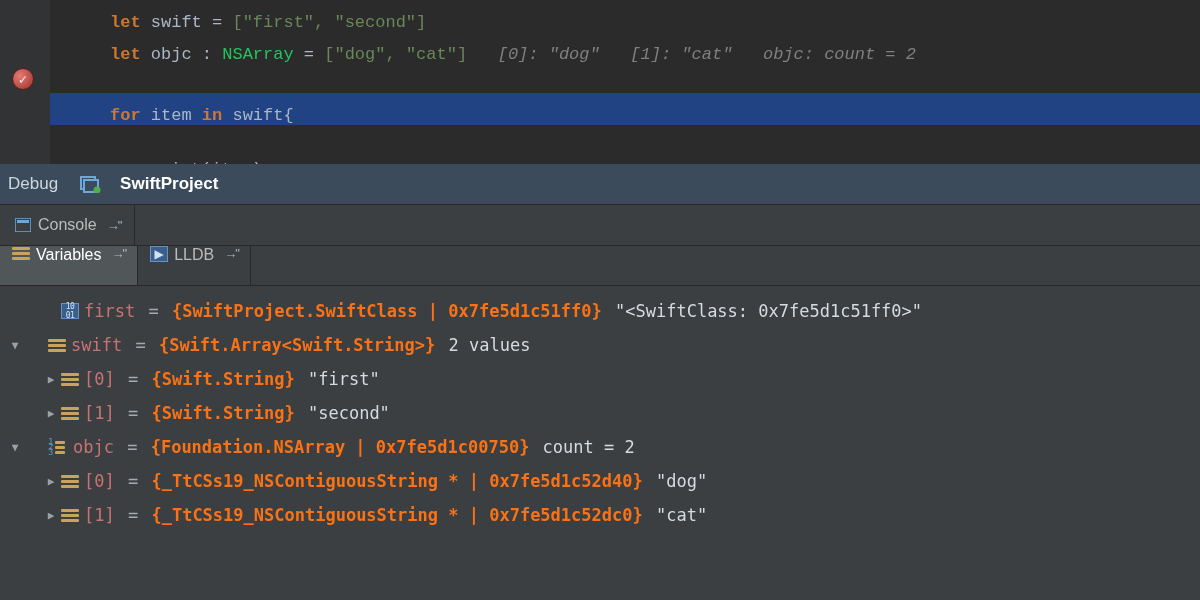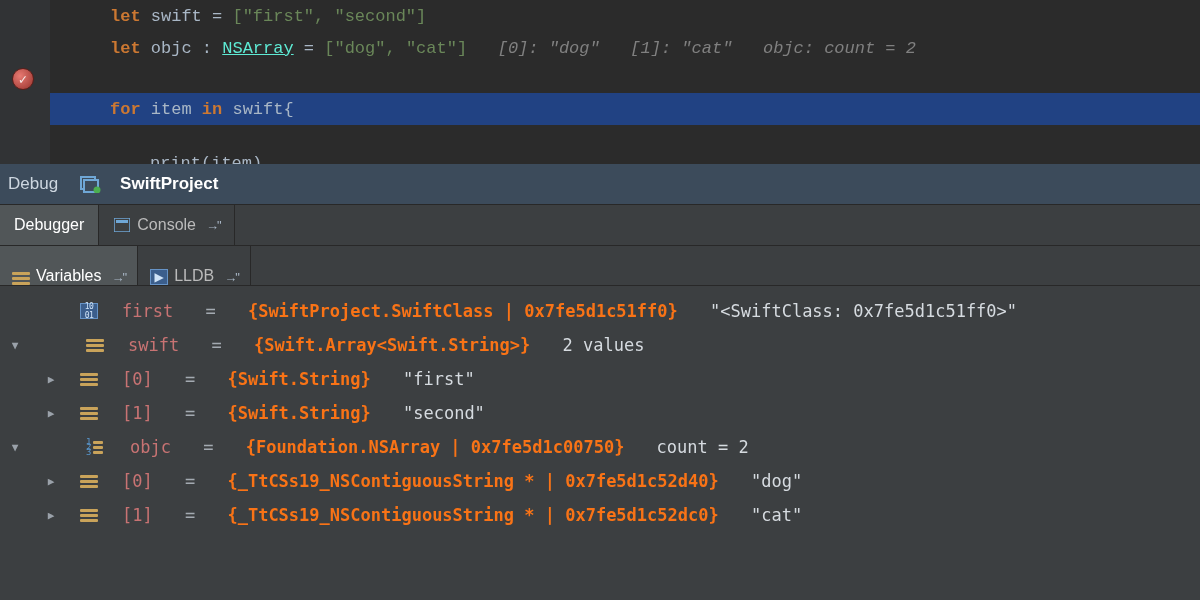--- a/index.html
+++ b/index.html
@@ -38,28 +38,28 @@
     font-size: 14px;
     border: 1px solid #5a1e1a;
   }
   .code {
     flex: 1;
     padding: 0;
   }
   .codeline {
     height: 32px;
     display: flex;
-    align-items: center;
+    align-items: flex-end;
     padding-left: 60px;
     white-space: pre;
   }
   .codeline.highlighted { background: #214283; margin-top: 29px; }
   .kw   { color: #cc7832; font-weight: bold; }
   .ident{ color: #a9b7c6; }
-  .type { color: #5eead4; text-decoration: underline; }
+  .type { color: #22c55e; }
   .str  { color: #6a8759; }
   .pun  { color: #a9b7c6; }
   .comment { color: #808080; font-style: italic; }
   .call { color: #a9b7c6; }
 
   
   .debug-bar {
     height: 40px;
     background: #3c4b5b;
     display: flex;
@@ -104,21 +104,21 @@
     height: 40px;
     background: #3c3f41;
     display: flex;
     align-items: stretch;
     border-bottom: 1px solid #282828;
     font-family: "Segoe UI", Arial, sans-serif;
     font-size: 16px;
   }
   .subtab {
     display: flex;
-    align-items: flex-end;
+    align-items: flex-start;
     padding: 0 12px;
     gap: 6px;
     color: #bbbbbb;
     border-right: 1px solid #282828;
   }
   .subtab.active { background: #515658; color: #ffffff; }
   .stack-icon { width:18px; height:14px; display:inline-flex; flex-direction:column; gap:2px; justify-content:center;}
   .stack-icon span { height:3px; background:#c9a35a; border-radius:1px;}
   .lldb-icon {
     width:18px; height:16px;
@@ -135,21 +135,21 @@
     padding: 8px 0 4px 0;
     font-family: Menlo, Monaco, monospace;
     font-size: 17px;
     overflow: hidden;
   }
   .var-row {
     height: 34px;
     display: flex;
     align-items: center;
     padding-left: 8px;
-    gap: 22px;
+    gap: 3px;
     white-space: pre;
   }
   .indent1 { padding-left: 44px; }
   .caret {
     width: 14px;
     color: #9aa1a9;
     font-size: 11px;
     display:inline-block;
     text-align:center;
   }
@@ -217,23 +217,20 @@
     <svg width="22" height="18" viewBox="0 0 22 18">
       <rect x="2" y="2" width="14" height="12" fill="none" stroke="#6fa7d6" stroke-width="2"></rect>
       <rect x="5" y="5" width="14" height="12" fill="#3c4b5b" stroke="#6fa7d6" stroke-width="2"></rect>
       <circle cx="18" cy="15" r="3.5" fill="#4caf50"></circle>
     </svg>
   </span>
   <span style="font-weight:bold;color:#ffffff;text-align:center;">SwiftProject</span>
 </div>
 
 <div class="tabs-row">
-  <div class="tab active">
-    <span>Debugger</span>
-  </div>
   <div class="tab">
     <span class="tab-icon">
       <svg width="16" height="14" viewBox="0 0 16 14">
           <rect x="0" y="0" width="16" height="14" fill="none" stroke="#6fa7d6" stroke-width="1.5"></rect>
           <rect x="2" y="2" width="12" height="3" fill="#6fa7d6"></rect>
         </svg>
     </span>
     <span>Console</span>
     <span class="pin">→"</span>
   </div>

